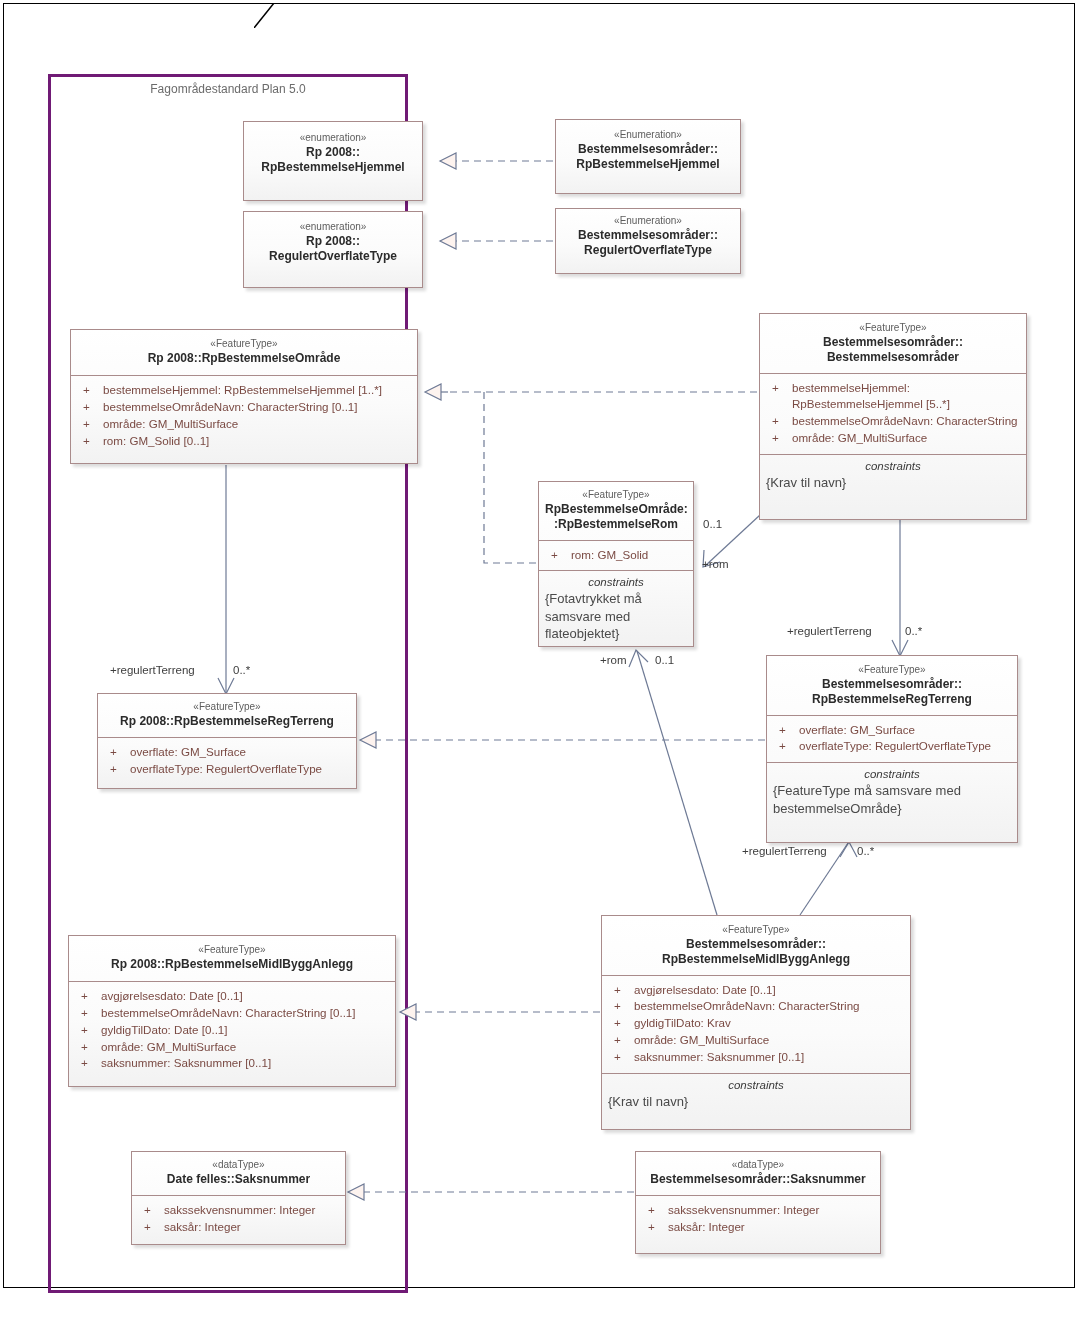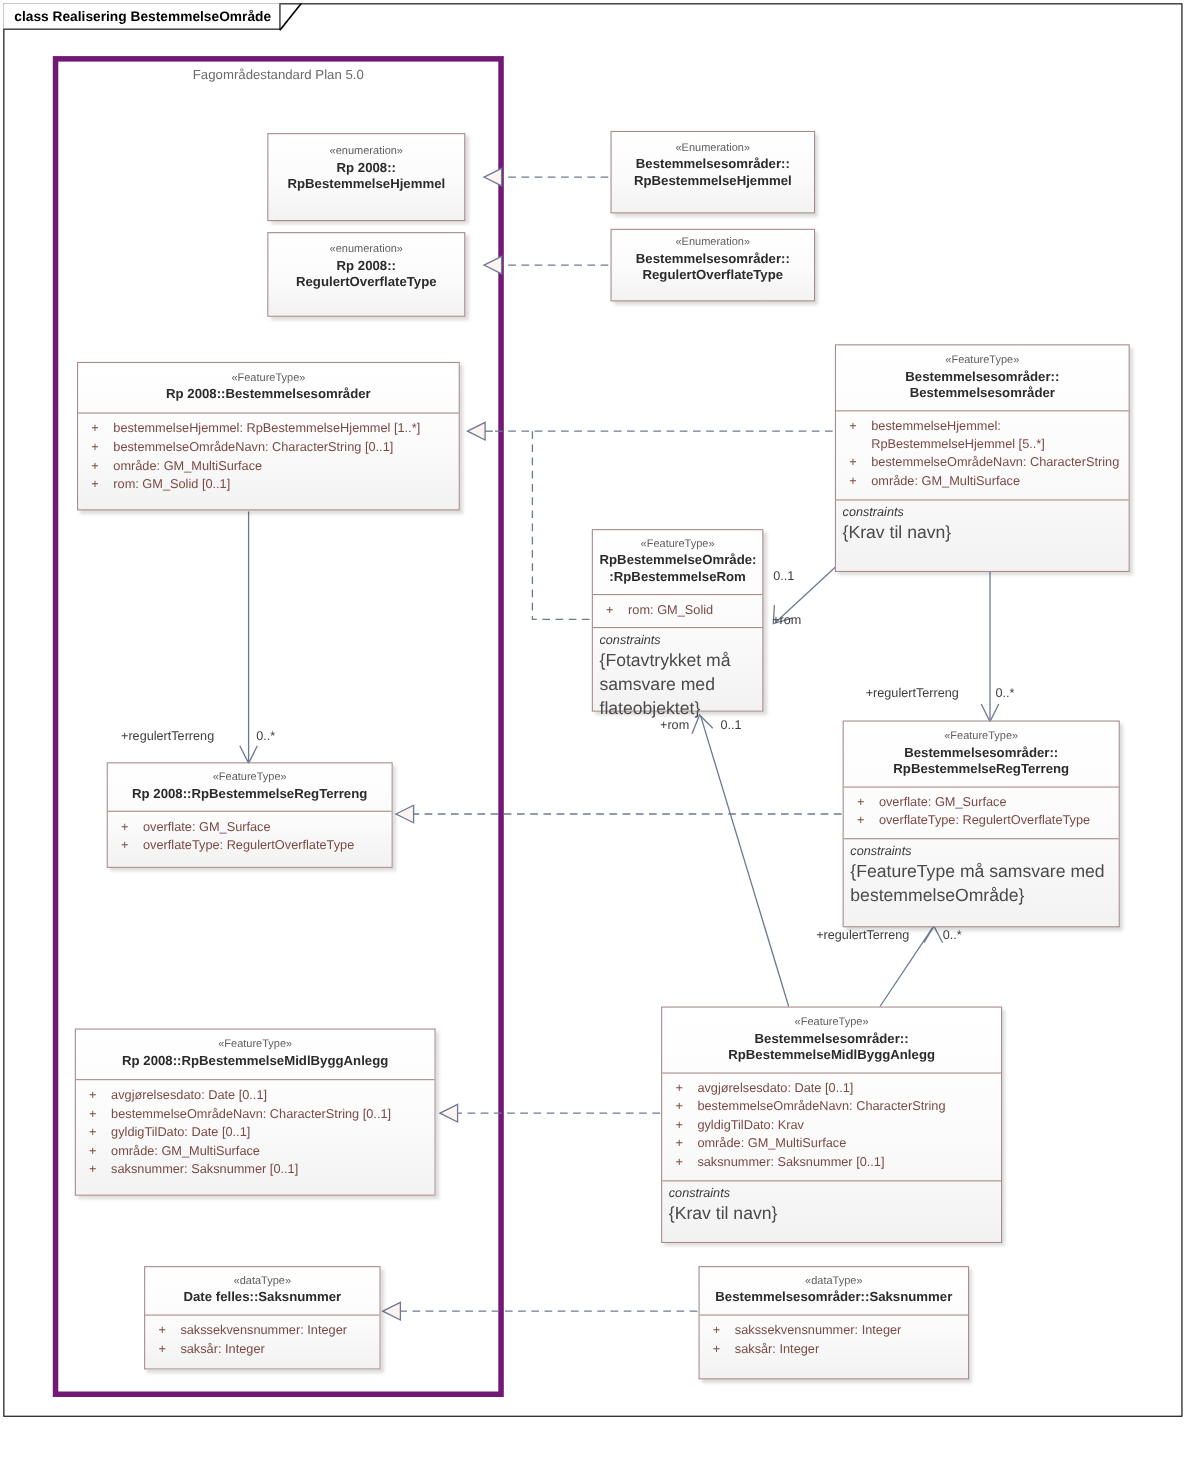--- a/index.html
+++ b/index.html
@@ -18,22 +18,22 @@
     display:flex;align-items:center;
     padding:0 8px 0 10px;
     font-size:12.5px;font-weight:bold;color:#000;white-space:nowrap;
   }
   .diagram-tab-slant{
     position:absolute;top:3px;left:245px;width:24px;height:25px;overflow:hidden;
   }
 
   
   .pkg{
-    position:absolute;left:48px;top:51px;width:410px;height:1219px;
-    border:5px solid #701a75;box-sizing:border-box;background:transparent;
+    position:absolute;left:48px;top:74px;width:360px;height:1219px;
+    border:3px solid #701a75;box-sizing:border-box;background:transparent;
   }
   .pkg-title{
     position:absolute;left:0;top:5px;width:100%;text-align:center;
     font-size:12px;color:#6b6b6b;
   }
 
   
   .cls{
     position:absolute;box-sizing:border-box;
     border:1px solid #a98b8b;
@@ -50,44 +50,41 @@
   .cname{font-size:12px;font-weight:bold;color:#2b2b2b;display:block;}
   .cls-attrs{padding:6px 4px 7px 4px;border-bottom:1px solid #a98b8b;}
   .cls-attrs.last{border-bottom:none;}
   .attr{
     display:flex;font-size:11.6px;color:#7a4a43;line-height:1.45;
     padding:0 2px;
   }
   .attr .vis{width:20px;flex:0 0 20px;text-align:left;padding-left:6px;color:#7a4a43;}
   .attr .txt{flex:1;}
   .cls-cons{padding:5px 6px 8px 6px;}
-  .cons-title{text-align:left;font-size:11.5px;font-style:italic;color:#3a3a3a;margin-bottom:2px;}
-  .cons-body{font-size:16px;color:#4a4a4a;line-height:1.35;}
+  .cons-title{text-align:center;font-size:11.5px;font-style:italic;color:#3a3a3a;margin-bottom:2px;}
+  .cons-body{font-size:13px;color:#4a4a4a;line-height:1.35;}
 
   
   .lbl{
     position:absolute;font-size:11.5px;color:#3d3d3d;white-space:nowrap;z-index:7;
   }
 
   
   #wires{position:absolute;left:0;top:0;width:1082px;height:1335px;z-index:3;pointer-events:none;}
   .solid-line{stroke:#6e7a95;stroke-width:1.2;fill:none;}
   .dash-line{stroke:#6e7a95;stroke-width:1.2;fill:none;stroke-dasharray:7 5;}
   .tri{fill:#fdf3ef;stroke:#6e7a95;stroke-width:1.2;}
   .oarrow{fill:none;stroke:#6e7a95;stroke-width:1.2;}
 </style>
 </head>
 <body>
 
 <div id="canvas">
 
   <div class="diagram-frame"></div>
-  <div class="diagram-tab">
-    <span>class Realisering BestemmelseOmråde</span>
-  </div>
   <div class="diagram-tab-slant" style="left: 253.969px;">
     <svg width="24" height="25" viewBox="0 0 24 25">
       <line x1="0" y1="25" x2="20" y2="0" stroke="#000" stroke-width="1.5"></line>
     </svg>
   </div>
 
   <div class="pkg">
     <div class="pkg-title">Fagområdestandard Plan 5.0</div>
   </div>
 
@@ -158,21 +155,21 @@
     <div class="cls-head nb" style="padding-top:6px;">
       <span class="stereo">«Enumeration»</span>
       <span class="cname">Bestemmelsesområder::</span>
       <span class="cname">RegulertOverflateType</span>
     </div>
   </div>
 
   <div class="cls" style="left:70px;top:329px;width:348px;height:135px;">
     <div class="cls-head" style="padding-top:8px;padding-bottom:9px;">
       <span class="stereo">«FeatureType»</span>
-      <span class="cname">Rp 2008::Bestemmelsesområder</span>
+      <span class="cname">Rp 2008::RpBestemmelseOmråde</span>
     </div>
     <div class="cls-attrs last">
       <div class="attr">
         <span class="vis">+</span>
         <span class="txt">bestemmelseHjemmel: RpBestemmelseHjemmel [1..*]</span>
       </div>
       <div class="attr">
         <span class="vis">+</span>
         <span class="txt">bestemmelseOmrådeNavn: CharacterString [0..1]</span>
       </div>

